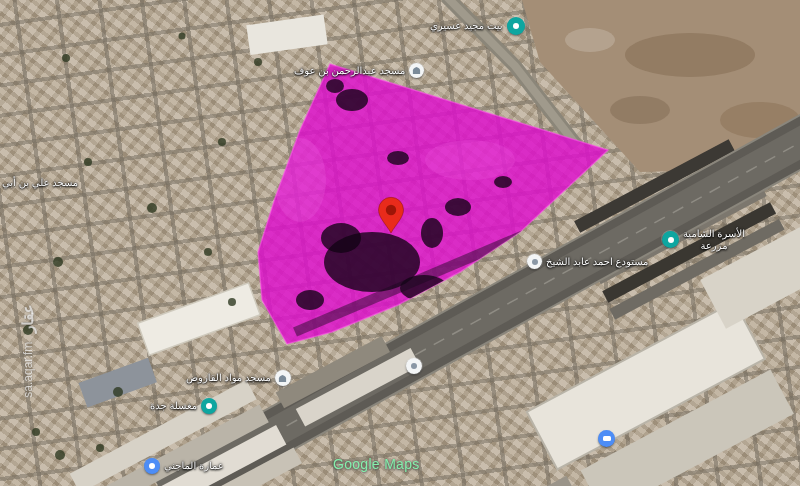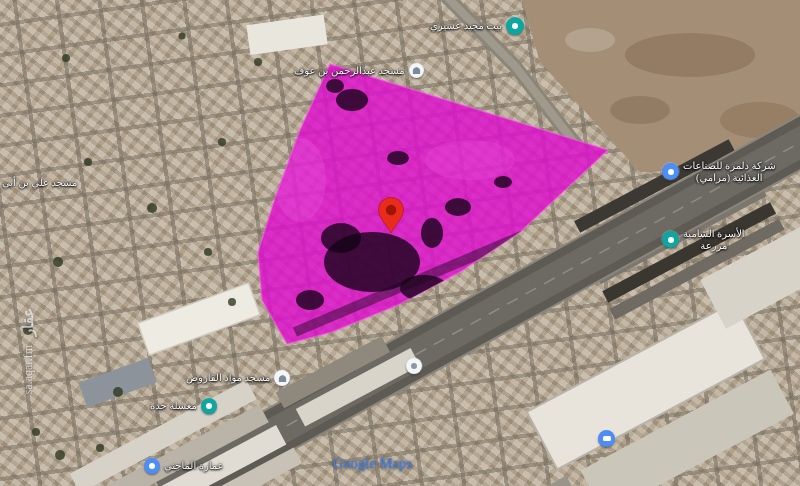--- a/index.html
+++ b/index.html
@@ -1,17 +1,17 @@
 <!DOCTYPE html>
 <html lang="ar"><head>
 <meta charset="utf-8">
 <style>
   html,body{margin:0;padding:0;background:#222;}
   #stage{position:relative;width:800px;height:486px;overflow:hidden;
-         font-family:Liberation Serif, serif;}
+         font-family:Liberation Sans, sans-serif;}
   
   .city{position:absolute;inset:0;background-color:#b2a28a;
     background-image:
       repeating-linear-gradient(-8deg, transparent 0 26px, rgba(116,108,95,.50) 26px 30px),
       repeating-linear-gradient(82deg, transparent 0 38px, rgba(116,108,95,.55) 38px 42px),
       repeating-linear-gradient(37deg, rgba(255,255,255,.18) 0 6px, rgba(0,0,0,.05) 6px 10px, rgba(255,255,255,.10) 10px 15px, rgba(80,70,60,.14) 15px 19px),
       repeating-linear-gradient(-53deg, rgba(255,255,255,.14) 0 8px, rgba(70,62,52,.10) 8px 13px);}
   svg.layer{position:absolute;inset:0;}
   
   .mlabel{position:absolute;display:flex;align-items:center;gap:4px;direction:ltr;
@@ -19,21 +19,21 @@
   .mlabel .lbl{direction:rtl;unicode-bidi:plaintext;white-space:pre-line;text-align:center;
     text-shadow:0 0 3px rgba(0,0,0,.95),0 1px 2px rgba(0,0,0,.9),0 0 1px rgba(0,0,0,.9);}
   .poi{border-radius:50%;display:flex;align-items:center;justify-content:center;
     box-shadow:0 1px 2px rgba(0,0,0,.55),0 0 0 1px rgba(255,255,255,.25);flex:none;}
   .poi.teal{background:#0ea6a0}
   .poi.blue{background:#4d8df6}
   .poi.white{background:#f3f5f6}
   .poi .dot{width:6px;height:6px;border-radius:50%;background:#fff}
   .poi .bar{width:8px;height:5px;border-radius:1.5px;background:#fff}
   
-  .gmaps-wm{position:absolute;left:333px;top:456px;color:#3b82f6;font-size:14px;letter-spacing:.3px;
+  .gmaps-wm{position:absolute;left:333px;top:456px;color:#86efac;font-size:14px;letter-spacing:.3px;
     text-shadow:0 1px 3px rgba(60,60,60,.95),0 0 2px rgba(80,80,80,.8);}
   .aqar-wm{position:absolute;left:-36px;top:340px;width:128px;height:22px;
     transform:rotate(-90deg);display:flex;align-items:center;justify-content:center;gap:9px;
     color:rgba(255,255,255,.68);text-shadow:0 0 2px rgba(0,0,0,.4);}
   .aqar-wm .dom{font-size:12px;}
   .aqar-wm .brand{font-size:15px;font-weight:bold;}
 </style>
 </head>
 <body>
 
@@ -158,36 +158,35 @@
       <svg width="9" height="9" viewBox="0 0 10 10">
           <path d="M1 9 V5 Q1 2.2 5 1 Q9 2.2 9 5 V9 Z" fill="#7b8a98"></path>
         </svg>
     </span>
   </div>
 
   <div class="mlabel" style="left:2px;top:177px">
     <span class="lbl">مسجد علي بن أبي</span>
   </div>
 
-  <div class="mlabel" style="left:662px;top:160px">
-    <span class="poi blue" style="width:17px;height:17px">
-        <i class="dot"></i>
-      </span>
-    <span class="lbl">شركة دلمرة للصناعات
-الغذائية (مرامي)</span>
-  </div>
 
   <div class="mlabel" style="left:662px;top:228px">
     <span class="poi teal" style="width:17px;height:17px">
         <i class="dot"></i>
       </span>
     <span class="lbl">الأسرة الشامية
 مزرعة</span>
   </div>
 
+  <div class="mlabel" style="left:527px;top:254px">
+    <span class="poi white" style="width:15px;height:15px">
+        <i class="dot" style="background:#8a97a5"></i>
+      </span>
+    <span class="lbl">مستودع احمد عابد الشيخ</span>
+  </div>
 
   <div class="mlabel" style="left:406px;top:358px">
     <span class="poi white" style="width:16px;height:16px">
         <i class="dot" style="background:#8a97a5"></i>
       </span>
   </div>
 
   <div class="mlabel" style="left:186px;top:370px">
     <span class="lbl">مسجد مواد القاروص</span>
     <span class="poi white" style="width:16px;height:16px">

